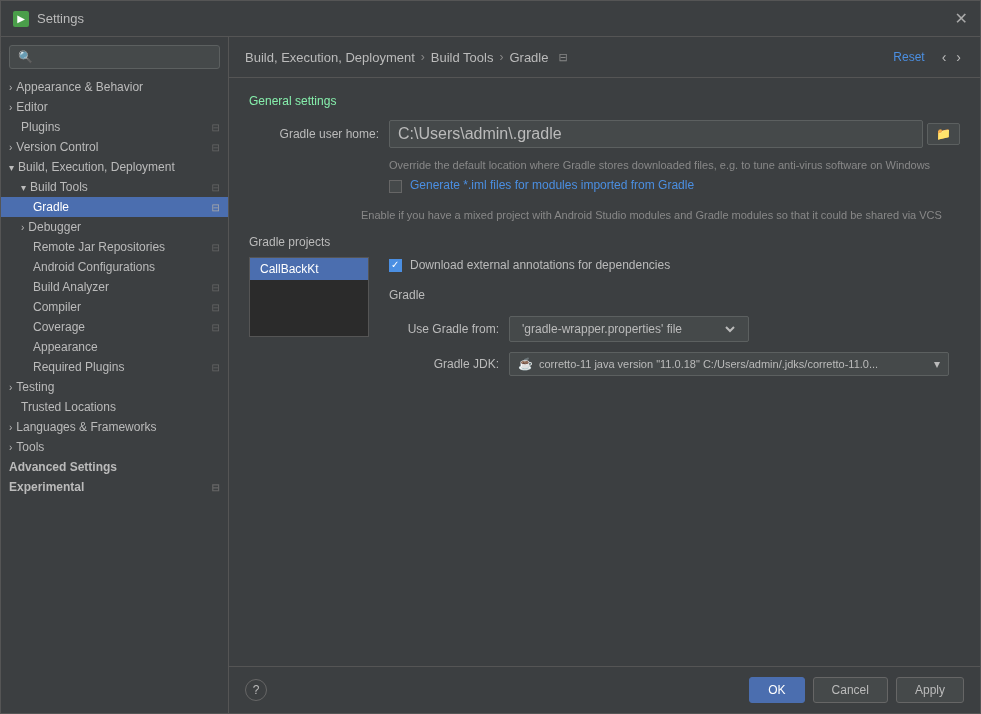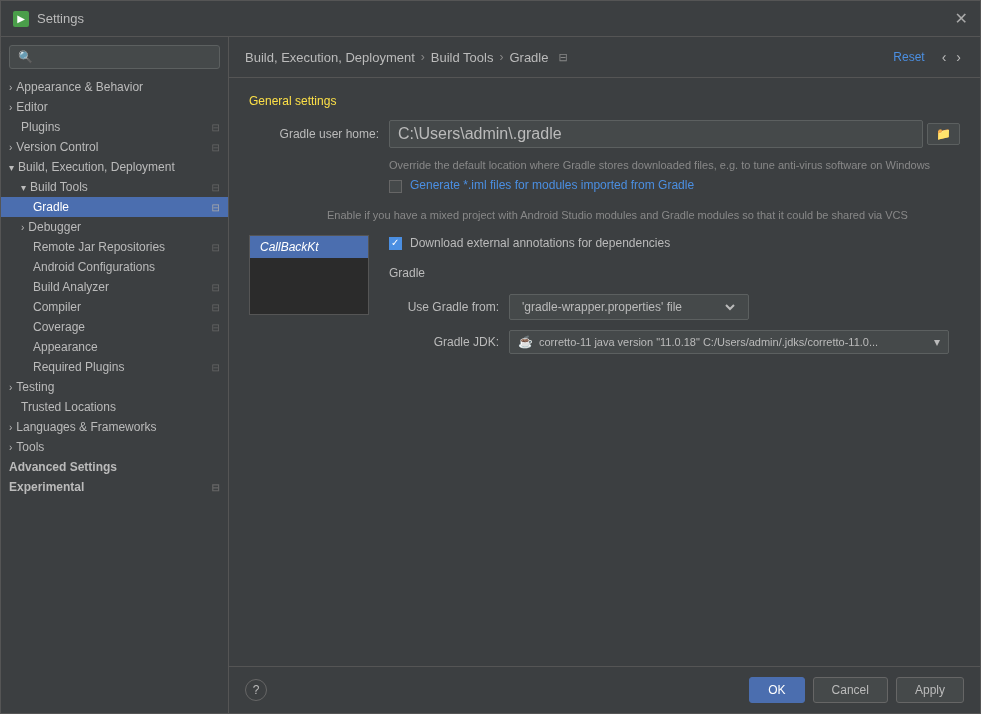--- a/index.html
+++ b/index.html
@@ -34,36 +34,36 @@
     .breadcrumb-text { color: #bbb; font-size: 13px; }
     .breadcrumb-arrow { color: #888; }
     .breadcrumb-active { color: #bbb; font-size: 13px; }
     .breadcrumb-icon { color: #888; font-size: 11px; }
     .reset-btn { margin-left: auto; background: none; border: none; color: #4b8fe2; cursor: pointer; font-size: 12px; }
     .nav-arrows { display: flex; gap: 4px; margin-left: 8px; }
     .nav-arrow { background: none; border: none; color: #bbb; cursor: pointer; font-size: 14px; padding: 0 3px; }
     
     .main-body { flex: 1; padding: 16px 20px; overflow-y: auto; }
     
-    .section-title { color: #fde047; font-size: 12px; margin-bottom: 12px; }
+    .section-title { color: #86efac; font-size: 12px; margin-bottom: 12px; }
     
     .field-row { display: flex; align-items: center; margin-bottom: 10px; }
     .field-label { color: #bbb; font-size: 12px; width: 140px; text-align: right; padding-right: 10px; flex-shrink: 0; }
     .field-input-wrap { flex: 1; display: flex; align-items: center; gap: 4px; }
     .field-input { flex: 1; background: #45494a; border: 1px solid #5c6060; padding: 4px 8px; color: #bbb; font-size: 16px; border-radius: 2px; outline: none; }
     .browse-btn { background: #45494a; border: 1px solid #5c6060; color: #bbb; padding: 3px 8px; cursor: pointer; font-size: 12px; border-radius: 2px; }
     .hint-text { color: #888; font-size: 11px; margin-left: 140px; margin-bottom: 5px; line-height: 1.4; }
     
     .checkbox-row { display: flex; align-items: flex-start; gap: 8px; margin-left: 140px; margin-bottom: 16px; }
-    .checkbox-hint { color: #888; font-size: 11px; margin-left: 78px; margin-bottom: 14px; }
+    .checkbox-hint { color: #888; font-size: 11px; margin-left: 112px; margin-bottom: 14px; }
     
     .gradle-projects { margin-bottom: 0; }
     .projects-label { color: #bbb; font-size: 12px; margin-bottom: 8px; }
     .projects-panel { display: flex; gap: 0; align-items: flex-start; }
-    .project-list { width: 120px; background: #2b2b2b; border: 1px solid #555; min-height: 80px; font-style: italic; }
+    .project-list { width: 120px; background: #2b2b2b; border: 1px solid #555; min-height: 80px; }
     .project-item { padding: 4px 10px; color: #bbb; font-size: 12px; cursor: pointer; background: #4b6eaf; color: #fff; }
     
     .project-settings { flex: 1; padding-left: 20px; }
     .settings-section-title { color: #bbb; font-size: 12px; margin-bottom: 14px; }
     
     .select-row { display: flex; align-items: center; margin-bottom: 10px; }
     .select-label { color: #bbb; font-size: 12px; width: 120px; text-align: right; padding-right: 10px; flex-shrink: 0; }
     .select-wrap { flex: 1; }
     .styled-select { background: #45494a; border: 1px solid #5c6060; color: #bbb; font-size: 12px; padding: 4px 8px; border-radius: 2px; cursor: pointer; width: 240px; display: flex; align-items: center; justify-content: flex-start; }
     .styled-select select { background: #45494a; border: none; color: #bbb; font-size: 12px; outline: none; width: 220px; }
@@ -221,20 +221,21 @@
 
         <div class="checkbox-row">
           <div class="checkbox-unchecked"></div>
           <span>
             <span style="color:#4b8fe2;">Generate *.iml files for modules imported from Gradle</span>
           </span>
         </div>
         <div class="checkbox-hint">Enable if you have a mixed project with Android Studio modules and Gradle modules so that it could be shared via VCS</div>
 
         <div class="gradle-projects">
+          <div class="projects-label">Gradle projects</div>
 
           <div class="projects-panel">
 
             <div class="project-list">
               <div class="project-item">CallBackKt</div>
             </div>
 
             <div class="project-settings">
 
               <div style="display:flex;align-items:center;gap:8px;margin-bottom:16px;">

